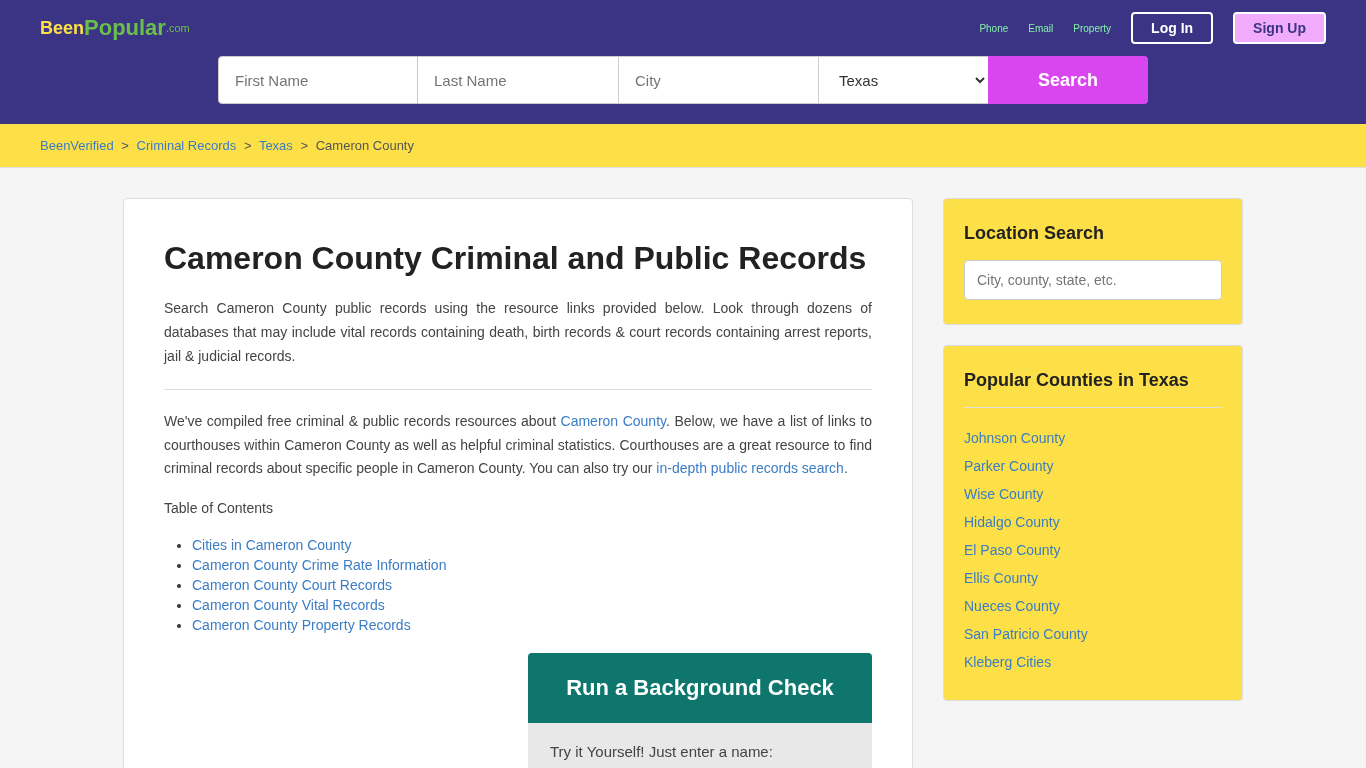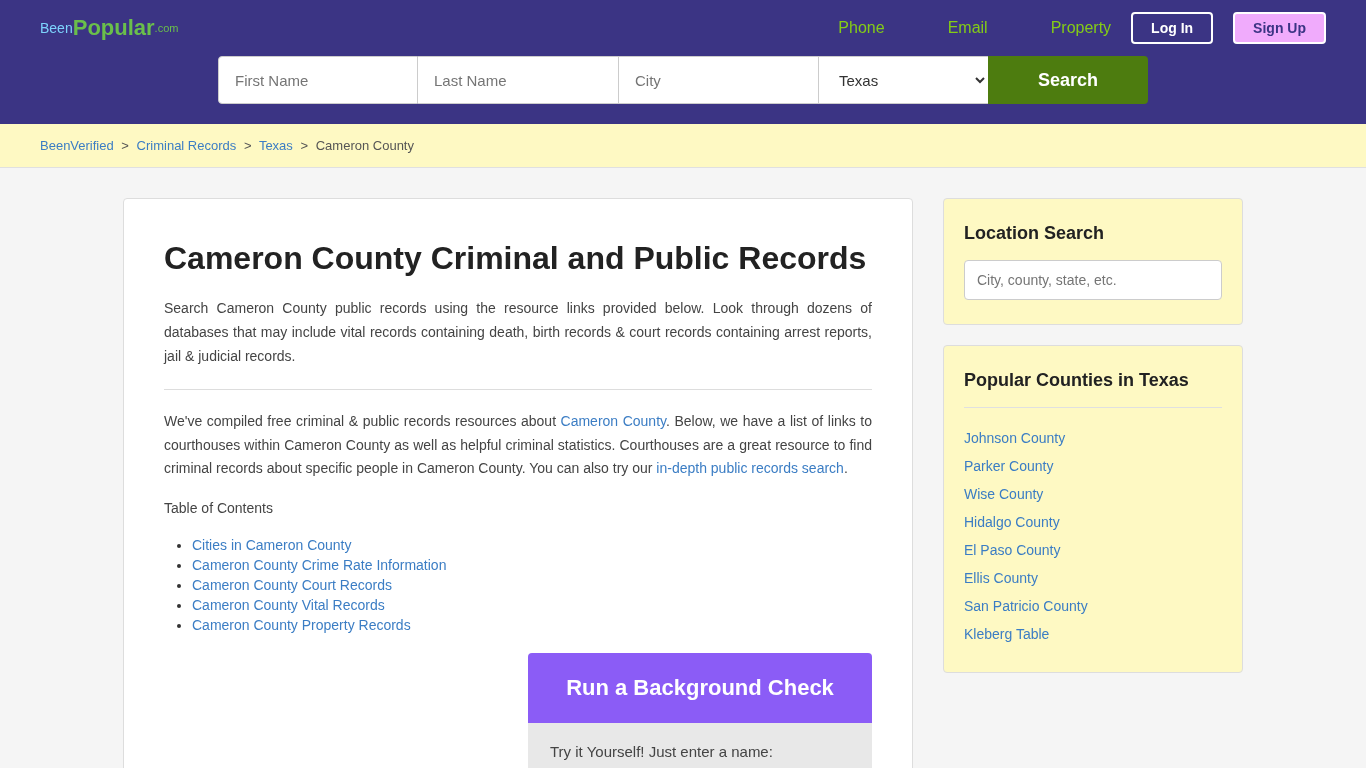--- a/index.html
+++ b/index.html
@@ -10,34 +10,33 @@
       background: #3b3484;
       padding: 12px 40px;
       display: flex;
       align-items: center;
       justify-content: space-between;
     }
     .logo {
       display: flex;
       align-items: center;
     }
-    .logo-been { color: #7dd3fc; font-size: 14px; font-weight: normal; }
+    .logo-been { color: #fde047; font-size: 18px; font-weight: bold; }
     .logo-verified { color: #6abf4b; font-size: 22px; font-weight: bold; }
     .logo-com { color: #6abf4b; font-size: 11px; vertical-align: super; }
 
     .header-nav {
       display: flex;
       align-items: center;
       gap: 20px;
     }
     .header-nav a {
-      color: #84cc16;
+      color: #86efac;
       text-decoration: none;
-      font-size: 16px;
-      margin-left: 43px;
+      font-size: 10px;
     }
     .btn-login {
       background: transparent;
       border: 2px solid #fff;
       color: #fff;
       padding: 6px 18px;
       border-radius: 4px;
       font-size: 14px;
       cursor: pointer;
       font-weight: bold;
@@ -68,34 +67,34 @@
       padding: 0 16px;
       font-size: 15px;
       color: #999;
       outline: none;
     }
     .search-bar input.firstname { width: 200px; border-radius: 4px 0 0 4px; }
     .search-bar input.lastname { width: 200px; border-right: none; border-left: none; }
     .search-bar input.city { width: 200px; border-right: none; }
     .search-bar select.state { width: 170px; border-right: none; color: #333; background: #fff; }
     .btn-search {
-      background: #4d7c0f;
+      background: #d946ef;
       color: #fff;
       border: none;
       width: 160px;
       font-size: 18px;
       font-weight: bold;
       cursor: pointer;
       border-radius: 0 4px 4px 0;
     }
 
     
     .breadcrumb {
       padding: 14px 40px;
-      background: #fef9c3;
+      background: #fde047;
       border-bottom: 1px solid #e0e0e0;
       font-size: 13px;
     }
     .breadcrumb a { color: #3b7dc4; text-decoration: none; }
     .breadcrumb span { color: #555; }
     .breadcrumb .separator { margin: 0 4px; color: #555; }
     .breadcrumb .current { color: #555; }
 
     
     .main-content {
@@ -148,21 +147,21 @@
       margin-bottom: 4px;
     }
     .toc-list li a {
       color: #3b7dc4;
       text-decoration: none;
       font-size: 14px;
     }
 
     
     .bg-check-box {
-      background: #8b5cf6;
+      background: #0f766e;
       border-radius: 4px 4px 0 0;
       padding: 22px;
       text-align: center;
     }
     .bg-check-box h3 {
       color: #fff;
       font-size: 22px;
       font-weight: bold;
     }
     .bg-check-sub {
@@ -176,21 +175,21 @@
       margin-bottom: 4px;
       text-align: left !important;
     }
 
     
     .right-panel {
       width: 300px;
       flex-shrink: 0;
     }
     .widget {
-      background: #fef9c3;
+      background: #fde047;
       border: 1px solid #ddd;
       border-radius: 4px;
       padding: 24px 20px;
       margin-bottom: 20px;
     }
     .widget h3 {
       font-size: 18px;
       font-weight: bold;
       color: #222;
       margin-bottom: 16px;
@@ -307,19 +306,20 @@
     <div class="widget">
       <h3>Popular Counties in Texas</h3>
       <hr class="widget-divider">
       <ul class="county-list">
       <li><a href="#">Johnson County</a></li>
           <li><a href="#">Parker County</a></li>
           <li><a href="#">Wise County</a></li>
           <li><a href="#">Hidalgo County</a></li>
           <li><a href="#">El Paso County</a></li>
           <li><a href="#">Ellis County</a></li>
+          <li><a href="#">Nueces County</a></li>
           <li><a href="#">San Patricio County</a></li>
-          <li><a href="#">Kleberg Table</a></li>
+          <li><a href="#">Kleberg Cities</a></li>
         </ul>
     </div>
   </div>
 
 </div>
 
 </body></html>

